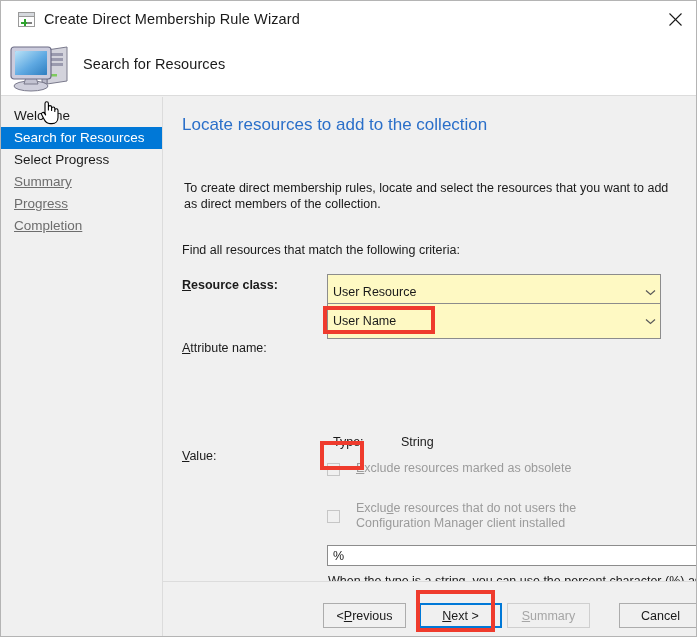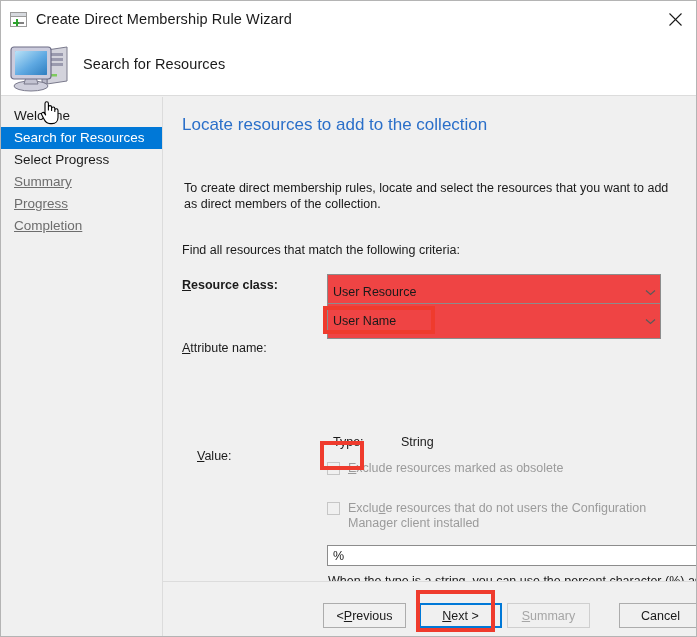--- a/index.html
+++ b/index.html
@@ -28,20 +28,21 @@
 
   
   #titlebar {
     position: absolute;
     left: 0; top: 0;
     width: 697px;
     height: 36px;
     background: #ffffff;
     display: flex;
     align-items: center;
+    padding-left: 8px;
   }
 
   #titlebar-icon {
     width: 17px;
     height: 15px;
     margin-left: 9px;
     position: relative;
     background: #fdfdfd;
     border: 1px solid #9a9a9a;
     flex: 0 0 auto;
@@ -216,29 +217,29 @@
   .field-label {
     position: absolute;
     font-size: 12.5px;
     color: #1a1a1a;
     white-space: nowrap;
   }
   .field-label .ak { text-decoration: underline; }
 
   #label-resource-class { left: 19px; top: 181px; font-weight: bold; }
   #label-attribute-name { left: 19px; top: 210px; margin-top: 34px; }
-  #label-value          { left: 34px; top: 352px; }
+  #label-value          { left: 19px; top: 352px; }
 
   
   .combo {
     position: absolute;
     left: 164px;
     width: 334px;
     height: 36px;
-    background: #ef4444;
+    background: #fef9c3;
     border: 1px solid #8c8c8c;
     display: flex;
     align-items: center;
     cursor: default;
   }
   .combo .combo-text {
     flex: 1 1 auto;
     padding-left: 5px;
     font-size: 12.5px;
     color: #1a1a1a;
@@ -269,22 +270,23 @@
     top: 338px;
     font-size: 12.5px;
     color: #1a1a1a;
   }
 
   
   .checkrow {
     position: absolute;
     left: 164px;
     display: flex;
-    align-items: flex-start;
+    align-items: center;
     cursor: default;
+    gap: 8px;
   }
   .checkbox {
     flex: 0 0 auto;
     width: 13px;
     height: 13px;
     background: #f0f0f0;
     border: 1px solid #c6c6c6;
     margin-top: 1px;
   }
   .checkrow .check-label {

